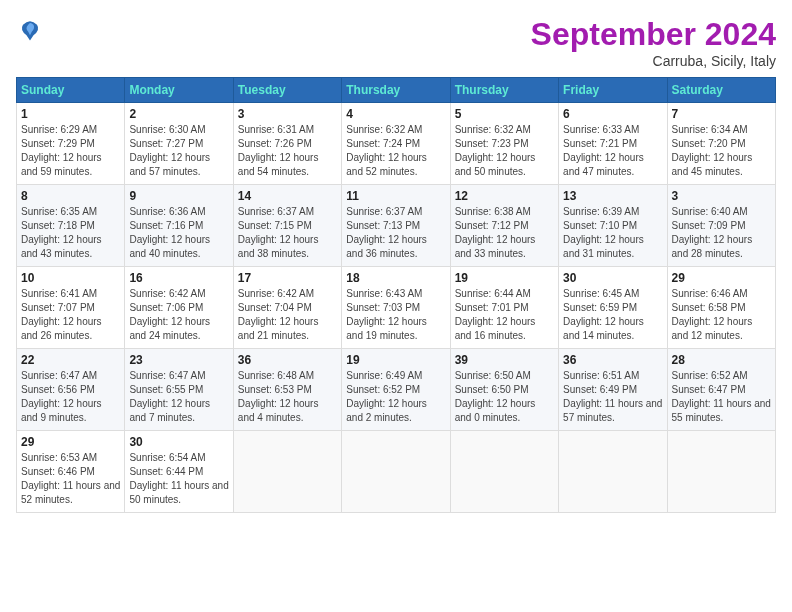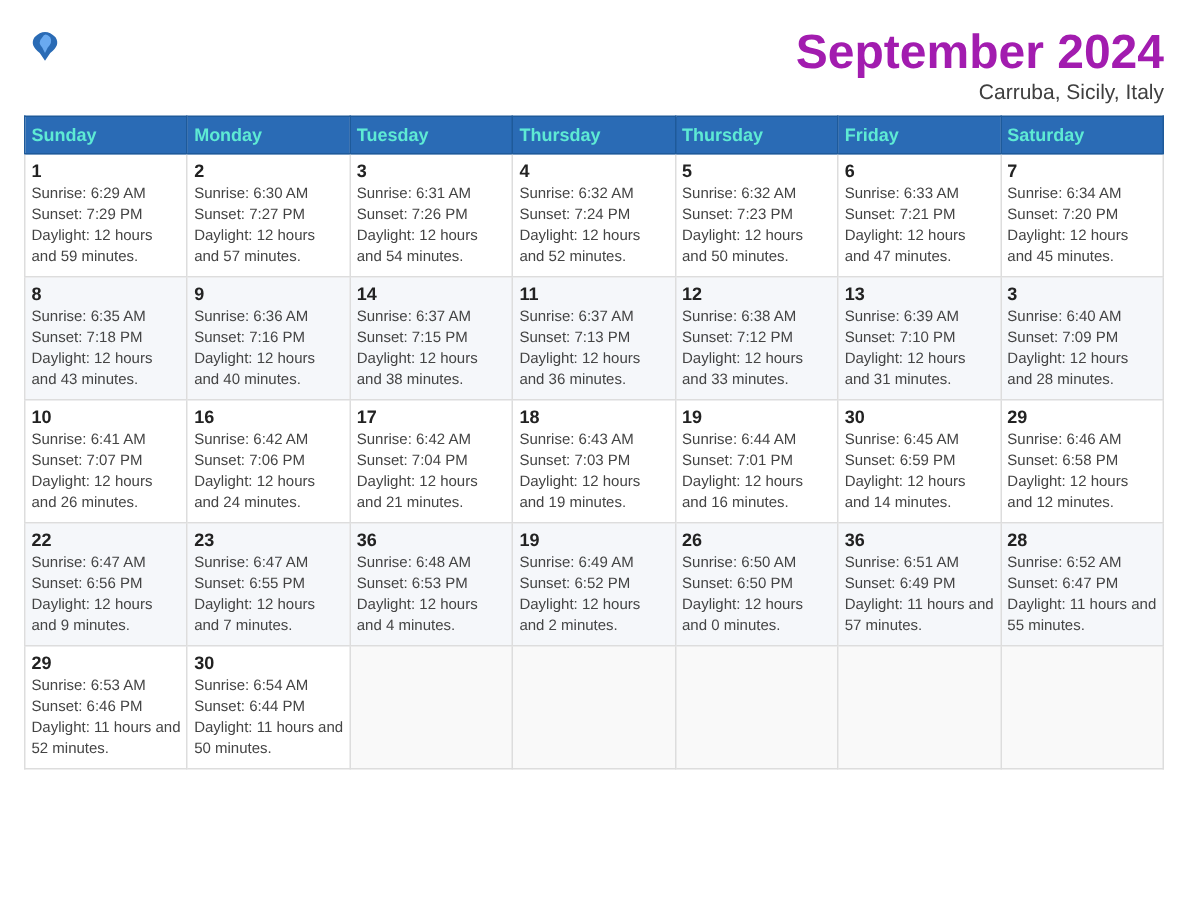--- a/index.html
+++ b/index.html
@@ -230,21 +230,21 @@
         </td>
         <td>
           <span class="day-num">36</span>
           <span class="day-detail">Sunrise: 6:48 AM<br>Sunset: 6:53 PM<br>Daylight: 12 hours and 4 minutes.</span>
         </td>
         <td>
           <span class="day-num">19</span>
           <span class="day-detail">Sunrise: 6:49 AM<br>Sunset: 6:52 PM<br>Daylight: 12 hours and 2 minutes.</span>
         </td>
         <td>
-          <span class="day-num">26</span>
+          <span class="day-num">39</span>
           <span class="day-detail">Sunrise: 6:50 AM<br>Sunset: 6:50 PM<br>Daylight: 12 hours and 0 minutes.</span>
         </td>
         <td>
           <span class="day-num">36</span>
           <span class="day-detail">Sunrise: 6:51 AM<br>Sunset: 6:49 PM<br>Daylight: 11 hours and 57 minutes.</span>
         </td>
         <td>
           <span class="day-num">28</span>
           <span class="day-detail">Sunrise: 6:52 AM<br>Sunset: 6:47 PM<br>Daylight: 11 hours and 55 minutes.</span>
         </td>

